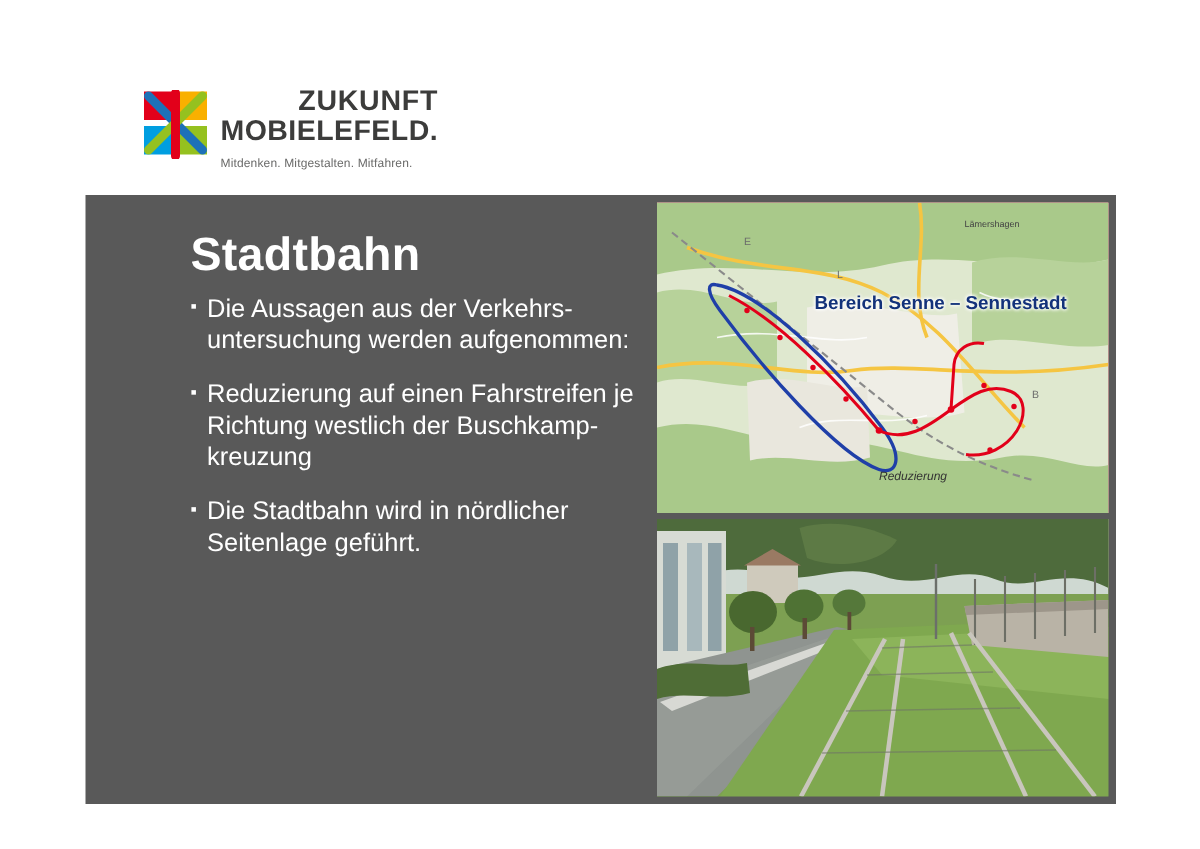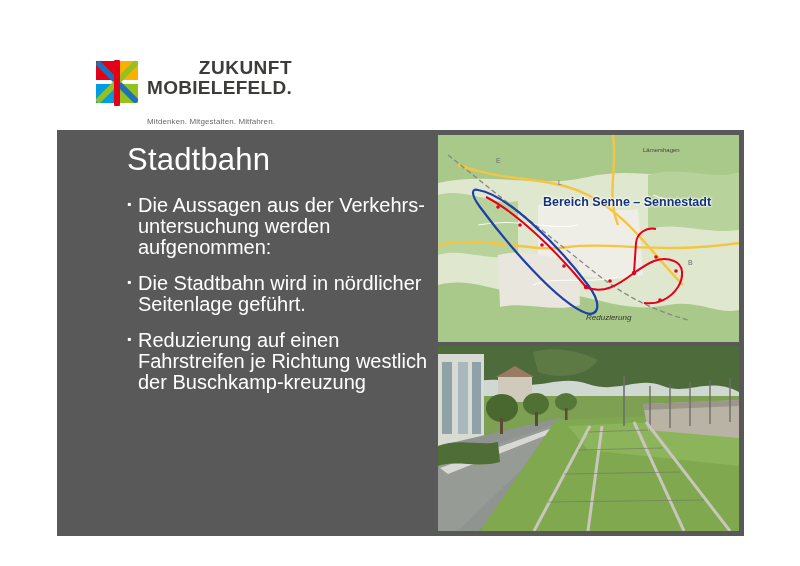--- a/index.html
+++ b/index.html
@@ -49,52 +49,52 @@
     font-size: 19px;
     font-weight: bold;
     letter-spacing: 0.3px;
     color: #3c3c3b;
     line-height: 20px;
   }
   .logo-line3 {
     font-size: 8px;
     color: #6a6a69;
     line-height: 12px;
-    margin-top: 18px;
+    margin-top: 5px;
     letter-spacing: 0.1px;
   }
   
   .panel {
     position: absolute;
     left: 57px;
     top: 130px;
     width: 687px;
     height: 406px;
     background: #595959;
   }
   .title {
     position: absolute;
     left: 70px;
-    top: 12px;
+    top: 22px;
     font-size: 31px;
     color: #ffffff;
-    font-weight: normal;
+    font-weight: bold;
     letter-spacing: 0.2px;
     text-align: right;
   }
   .bullets {
     position: absolute;
     left: 70px;
     top: 65px;
     width: 310px;
   }
   .bullet {
     position: relative;
     color: #ffffff;
-    font-size: 20px;
+    font-size: 17px;
     line-height: 21px;
     margin-bottom: 15px;
     padding-left: 11px;
   }
   .bullet::before {
     content: "\25AA";
     position: absolute;
     left: 0;
     top: -1px;
     font-size: 12px;
@@ -171,22 +171,22 @@
       <div class="logo-line3">Mitdenken. Mitgestalten. Mitfahren.</div>
     </div>
   </div>
 
   <div class="panel">
 
     <div class="title">Stadtbahn</div>
 
     <div class="bullets">
       <div class="bullet">Die Aussagen aus der Verkehrs-untersuchung werden aufgenommen:</div>
+      <div class="bullet">Reduzierung auf einen Fahrstreifen je Richtung westlich der Buschkamp-kreuzung</div>
       <div class="bullet">Die Stadtbahn wird in nördlicher Seitenlage geführt.</div>
-      <div class="bullet">Reduzierung auf einen Fahrstreifen je Richtung westlich der Buschkamp-kreuzung</div>
     </div>
 
     <div class="map">
       <svg width="301" height="207" viewBox="0 0 301 207">
 
         <rect x="0" y="0" width="301" height="207" fill="#dfe8cf"></rect>
 
         <path d="M0 0 H301 V38 C250 50 200 30 150 42 C100 54 50 36 0 48 Z" fill="#a9c98a"></path>
         <path d="M0 150 C40 140 70 165 110 160 C150 155 180 180 230 170 C260 164 280 180 301 175 V207 H0 Z" fill="#a9c98a"></path>
         <path d="M210 40 C240 30 275 45 301 38 V95 C270 100 235 85 210 95 Z" fill="#b7d29a"></path>

